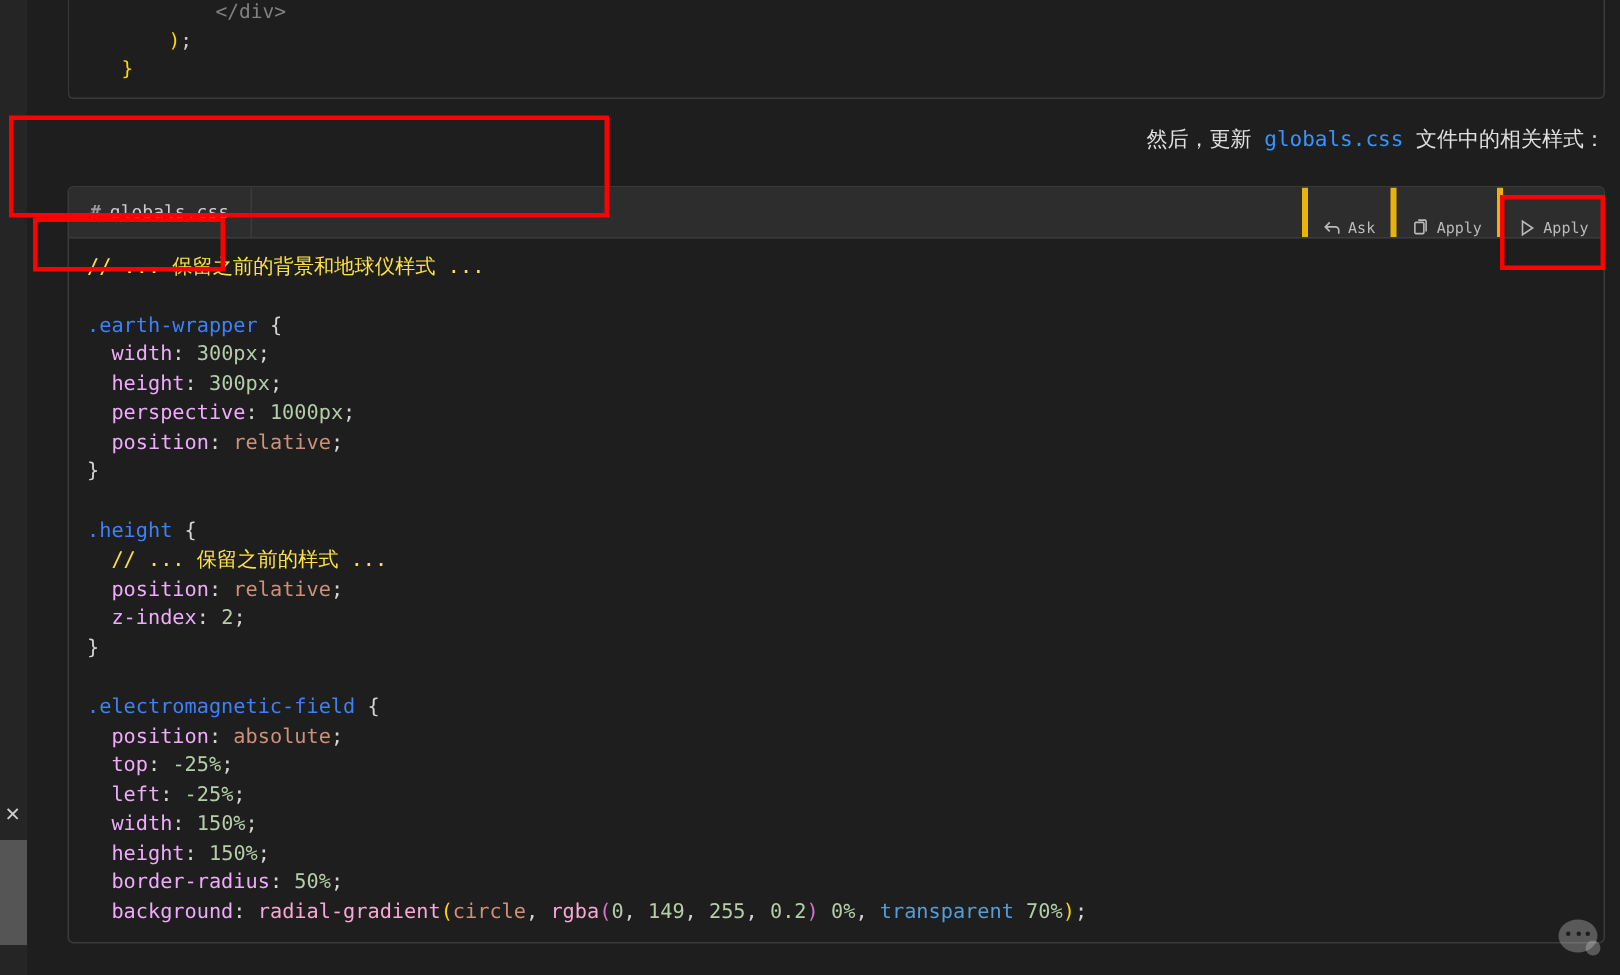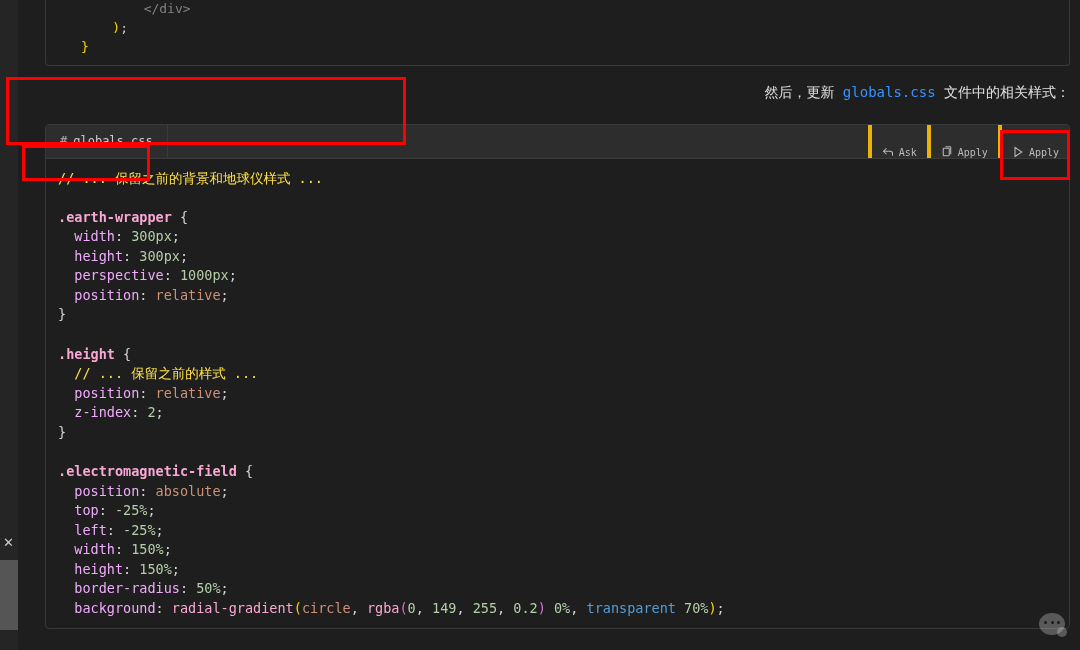--- a/index.html
+++ b/index.html
@@ -136,21 +136,21 @@
 
   .codeblock-body {
     padding: 10px 12px;
     font-family: Consolas, monospace;
     font-size: 13.5px;
     line-height: 1.45;
     white-space: pre;
     color: #d4d4d4;
   }
   .c-comment  { color: #fde047; }
-  .c-selector { color: #f9a8d4; font-weight: bold; }
+  .c-selector { color: #3b82f6; }
   .c-brace    { color: #d4d4d4; }
   .c-prop     { color: #f0abfc; }
   .c-num      { color: #b5cea8; }
   .c-val      { color: #ce9178; text-align: right; }
   .c-punc     { color: #d4d4d4; }
   .c-func     { color: #f9a8d4; }
   .c-kw       { color: #569cd6; }
   .c-par-y    { color: #ffd700; }
   .c-par-p    { color: #da70d6; }
 

